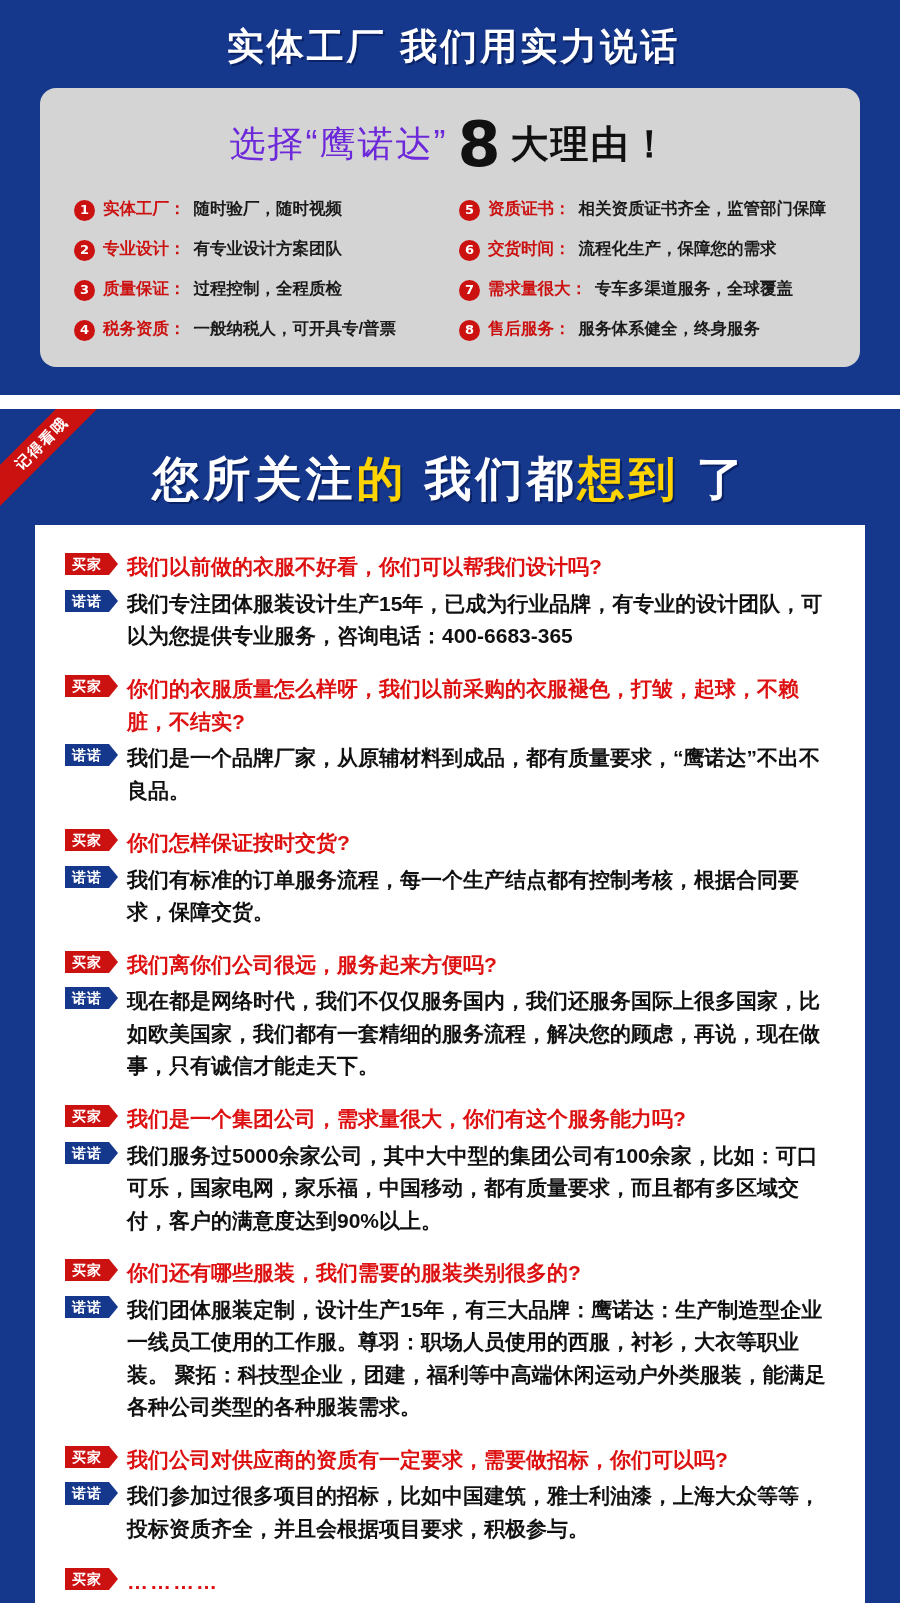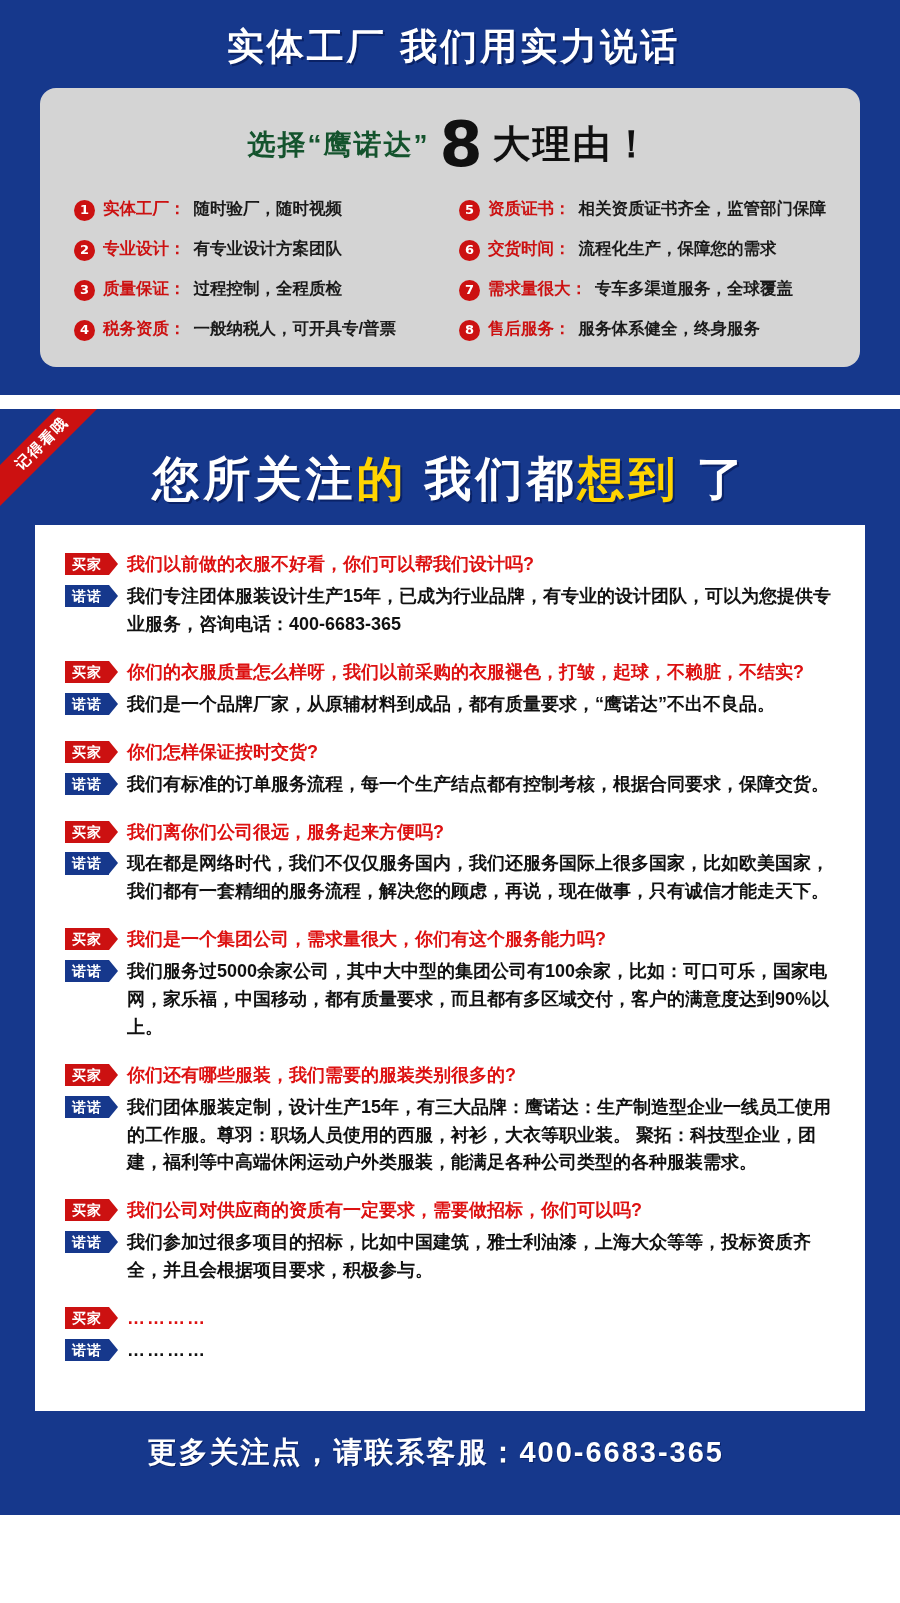--- a/index.html
+++ b/index.html
@@ -39,23 +39,23 @@
     padding: 26px 34px 26px 34px;
   }
   .reasons-head {
     display: flex;
     align-items: center;
     justify-content: center;
     gap: 6px;
     padding-bottom: 22px;
   }
   .reasons-head .rh-red {
-    color: #14532d;
-    font-size: 28px;
-    font-weight: bold;
+    color: #6d28d9;
+    font-size: 36px;
+    font-weight: normal;
     letter-spacing: 2px;
   }
   .reasons-head .rh-eight {
     color: #111111;
     font-size: 62px;
     font-weight: bold;
     font-family: "DejaVu Sans", sans-serif;
     line-height: 1;
     padding: 0 4px;
   }
@@ -178,21 +178,21 @@
     height: 0;
     border-top: 11px solid transparent;
     border-bottom: 11px solid transparent;
   }
   .tag-buyer { background: #cc1111; }
   .tag-buyer::after { border-left: 9px solid #cc1111; }
   .tag-us { background: #16388c; }
   .tag-us::after { border-left: 9px solid #16388c; }
   .qa-text {
     flex: 1 1 auto;
-    font-size: 18px;
+    font-size: 21px;
     line-height: 1.55;
     padding-left: 7px;
   }
   .q-text { color: #dd1111; font-weight: bold; }
   .a-text { color: #111111; font-weight: bold; }
   .dots { letter-spacing: 2px; }
 
   
   .footer {
     width: 724px;

